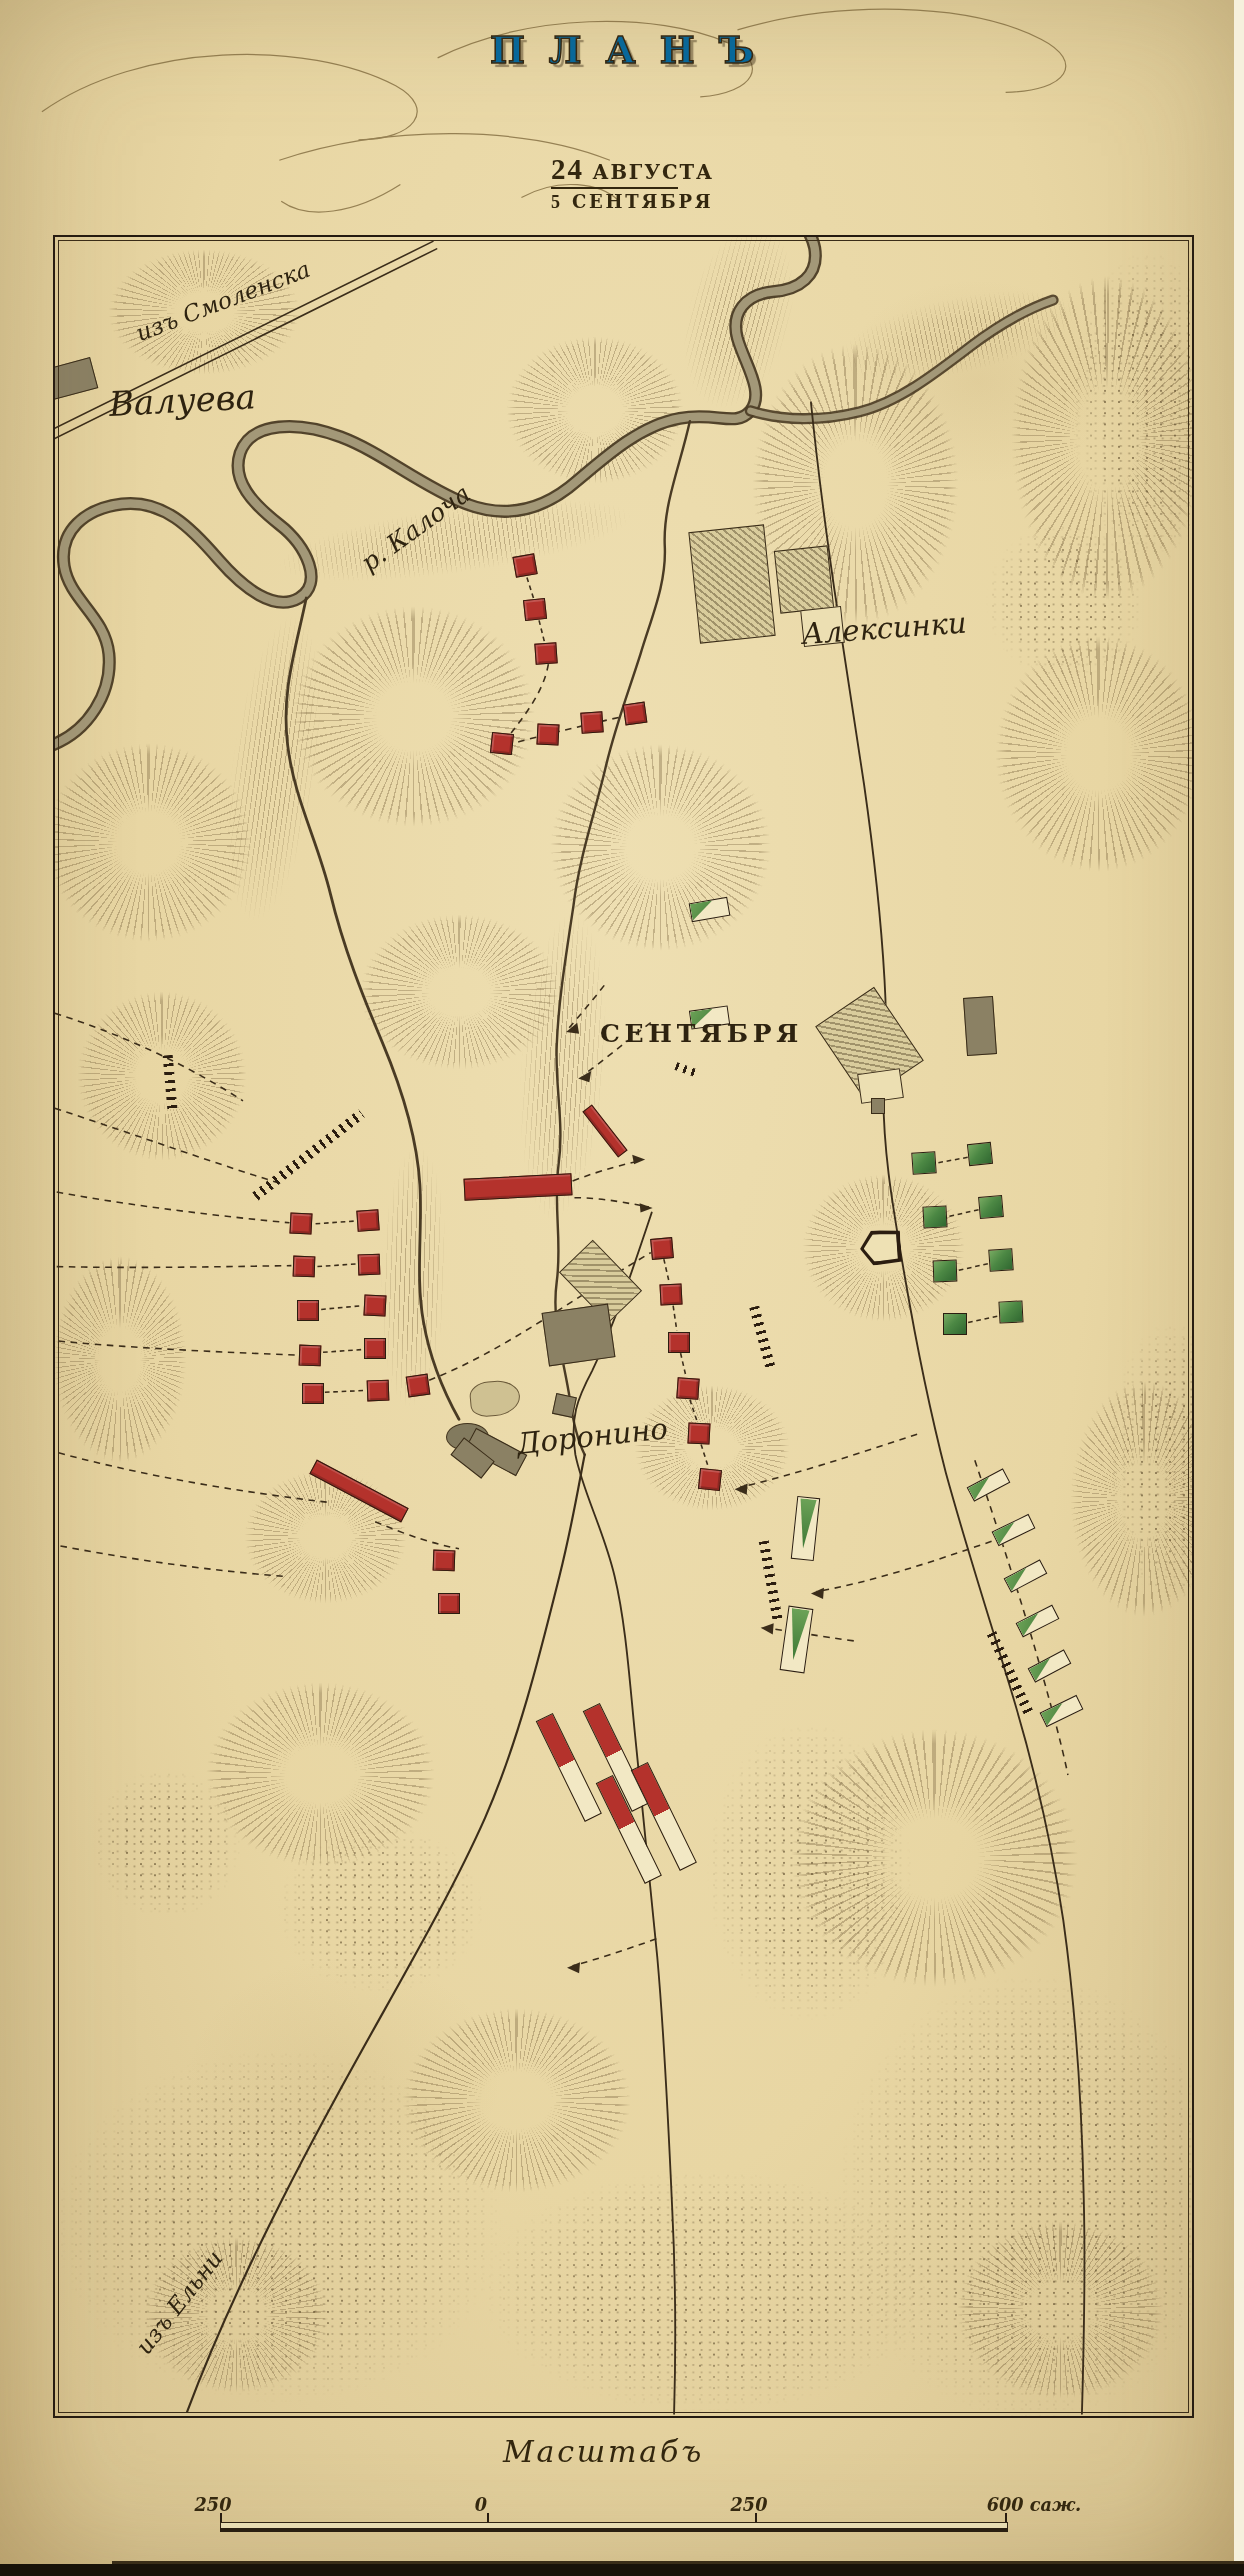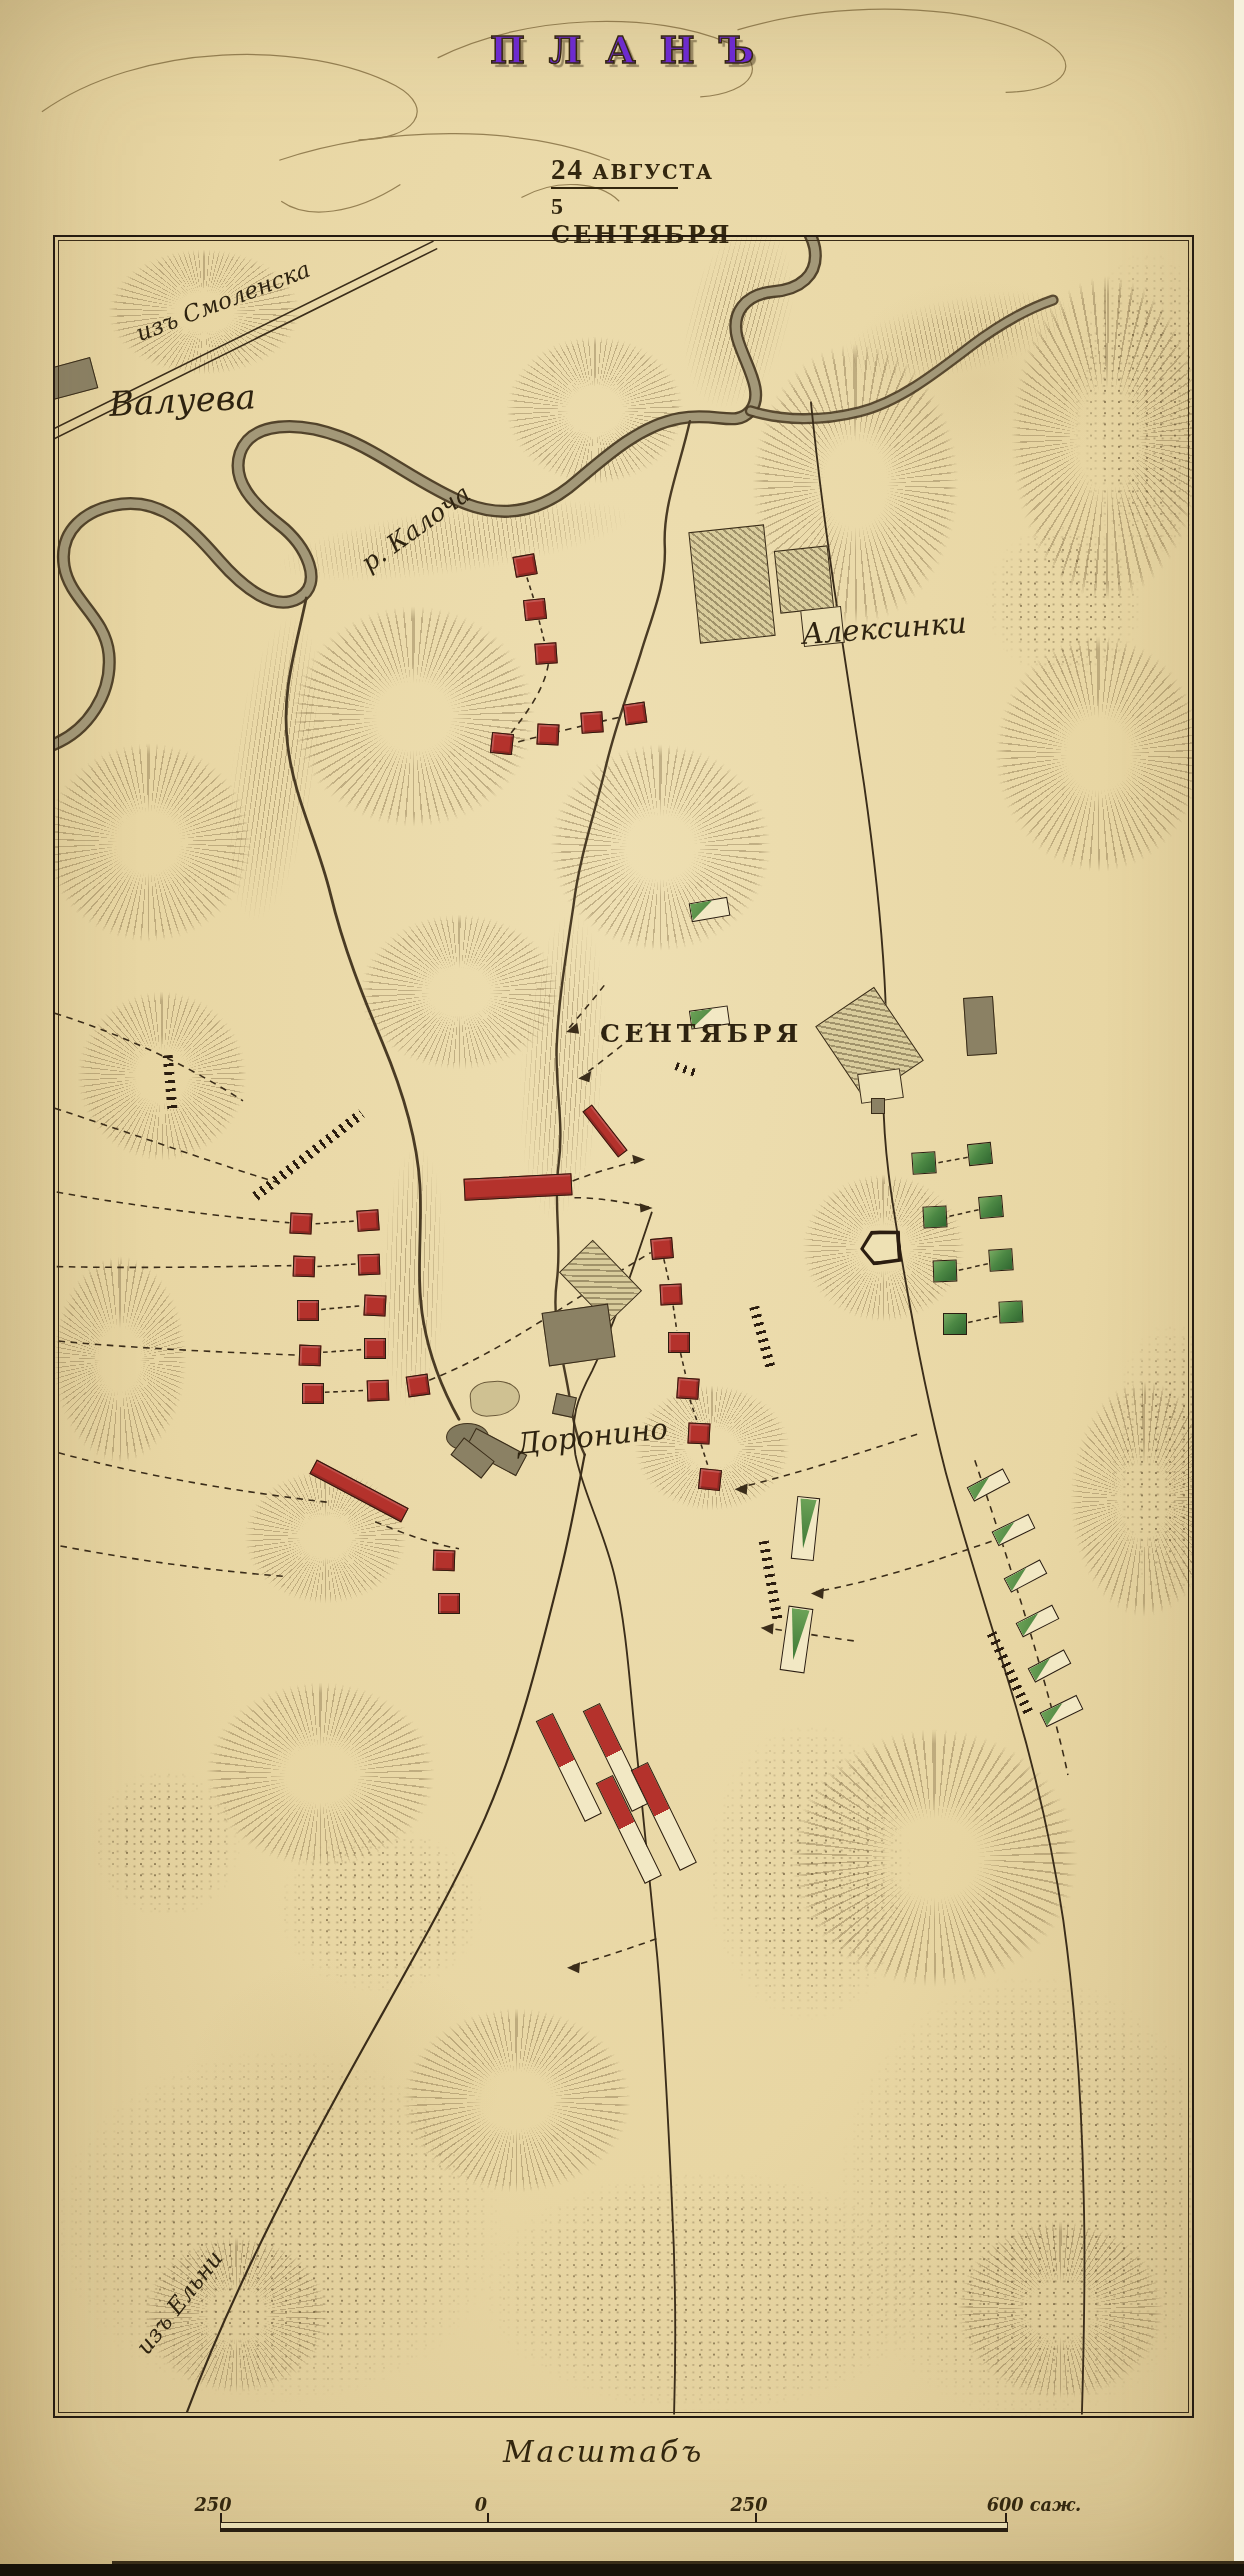--- a/index.html
+++ b/index.html
@@ -21,34 +21,34 @@
   .right-strip{position:absolute;right:0;top:0;width:10.2px;height:100%;background:#f6f0dd;z-index:71;}
   .bottom-strip{position:absolute;left:0;bottom:0;width:100%;height:12px;background:#181209;z-index:72;}
   .bottom-strip2{position:absolute;left:112px;bottom:12px;width:1132px;height:2.8px;background:#3a2d18;z-index:72;}
 
   
   .header{position:absolute;left:0;top:0;width:1244px;height:233px;z-index:5;}
   .flourish{position:absolute;left:0;top:0;}
   .title1{
     position:absolute;left:0;top:28px;width:1244px;text-align:center;
     font-weight:bold;font-size:37px;letter-spacing:24px;text-indent:24px;
-    color:#6d28d9;-webkit-text-stroke:1.5px #33250f;
+    color:#0369a1;-webkit-text-stroke:1.5px #33250f;
     text-shadow:3.7px 3.7px 0.9px rgba(57,42,20,.45);
   }
   .title2{
     position:absolute;left:0;top:82px;width:1244px;text-align:center;
     font-weight:bold;font-size:47px;letter-spacing:14px;text-indent:14px;
     color:#8a7340;-webkit-text-stroke:1.7px #33250f;
     text-shadow:3.7px 3.7px 0.9px rgba(57,42,20,.45);
   }
   .dates{position:absolute;left:551px;top:153px;width:186px;text-align:left;}
   .dates .row1{font-size:19.6px;font-weight:bold;letter-spacing:1.9px;}
   .dates .row1 .num{font-size:29px;}
   .dates .bar{width:127px;height:0;border-top:2.3px solid var(--ink);margin:0.9px 0 1.9px 0;}
-  .dates .row2{font-size:24px;font-weight:bold;letter-spacing:2.8px;}
+  .dates .row2{font-size:18px;font-weight:bold;letter-spacing:2.8px;}
   .dates .num{font-family:Liberation Serif, serif;}
 
   
   .frame{
     position:absolute;left:53px;top:235px;width:1137px;height:2179px;
     border:2.8px solid #241a10;overflow:hidden;z-index:10;background:transparent;
   }
   .frame-inner{position:absolute;inset:2.8px;border:1.4px solid #3a2c18;z-index:55;pointer-events:none;}
   .mapspace{position:absolute;left:-56px;top:-237px;width:1244px;height:2576px;}
 

